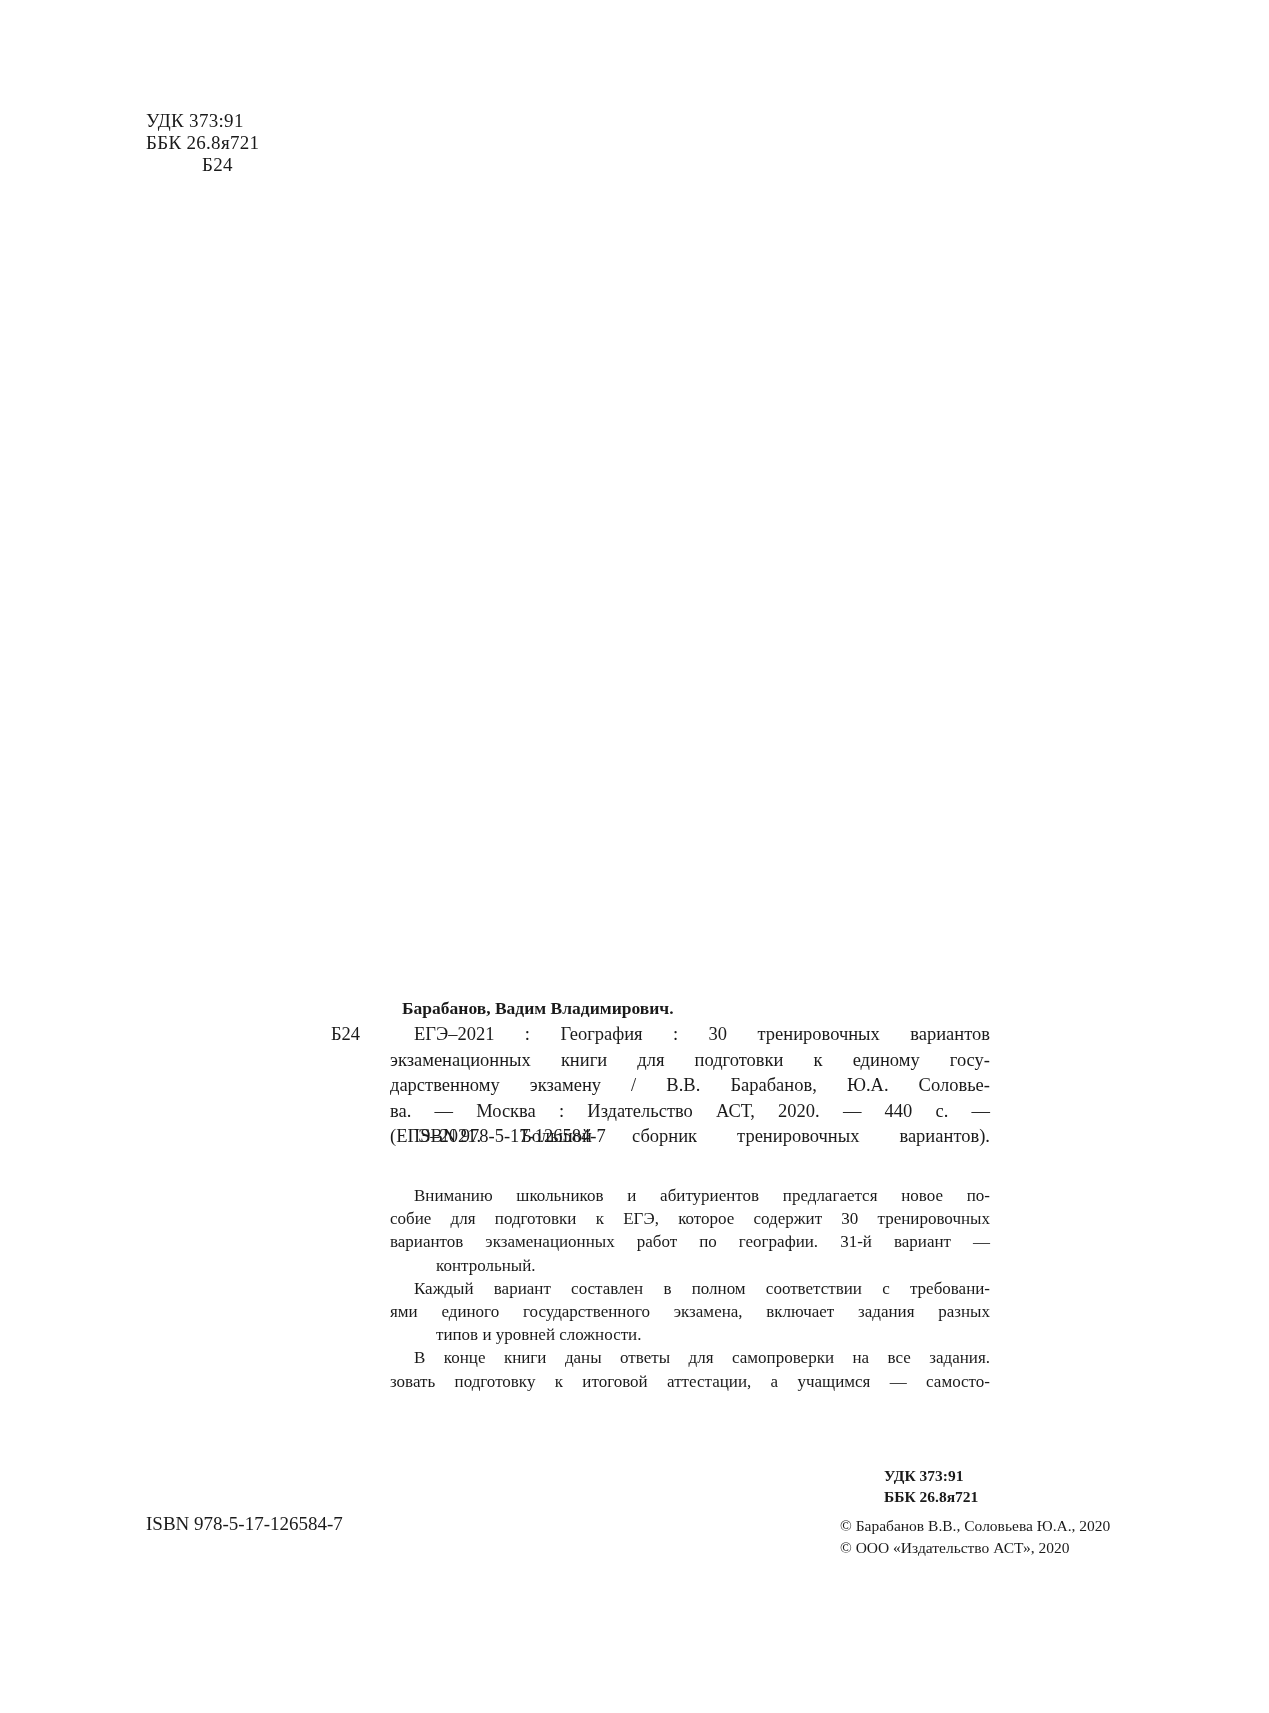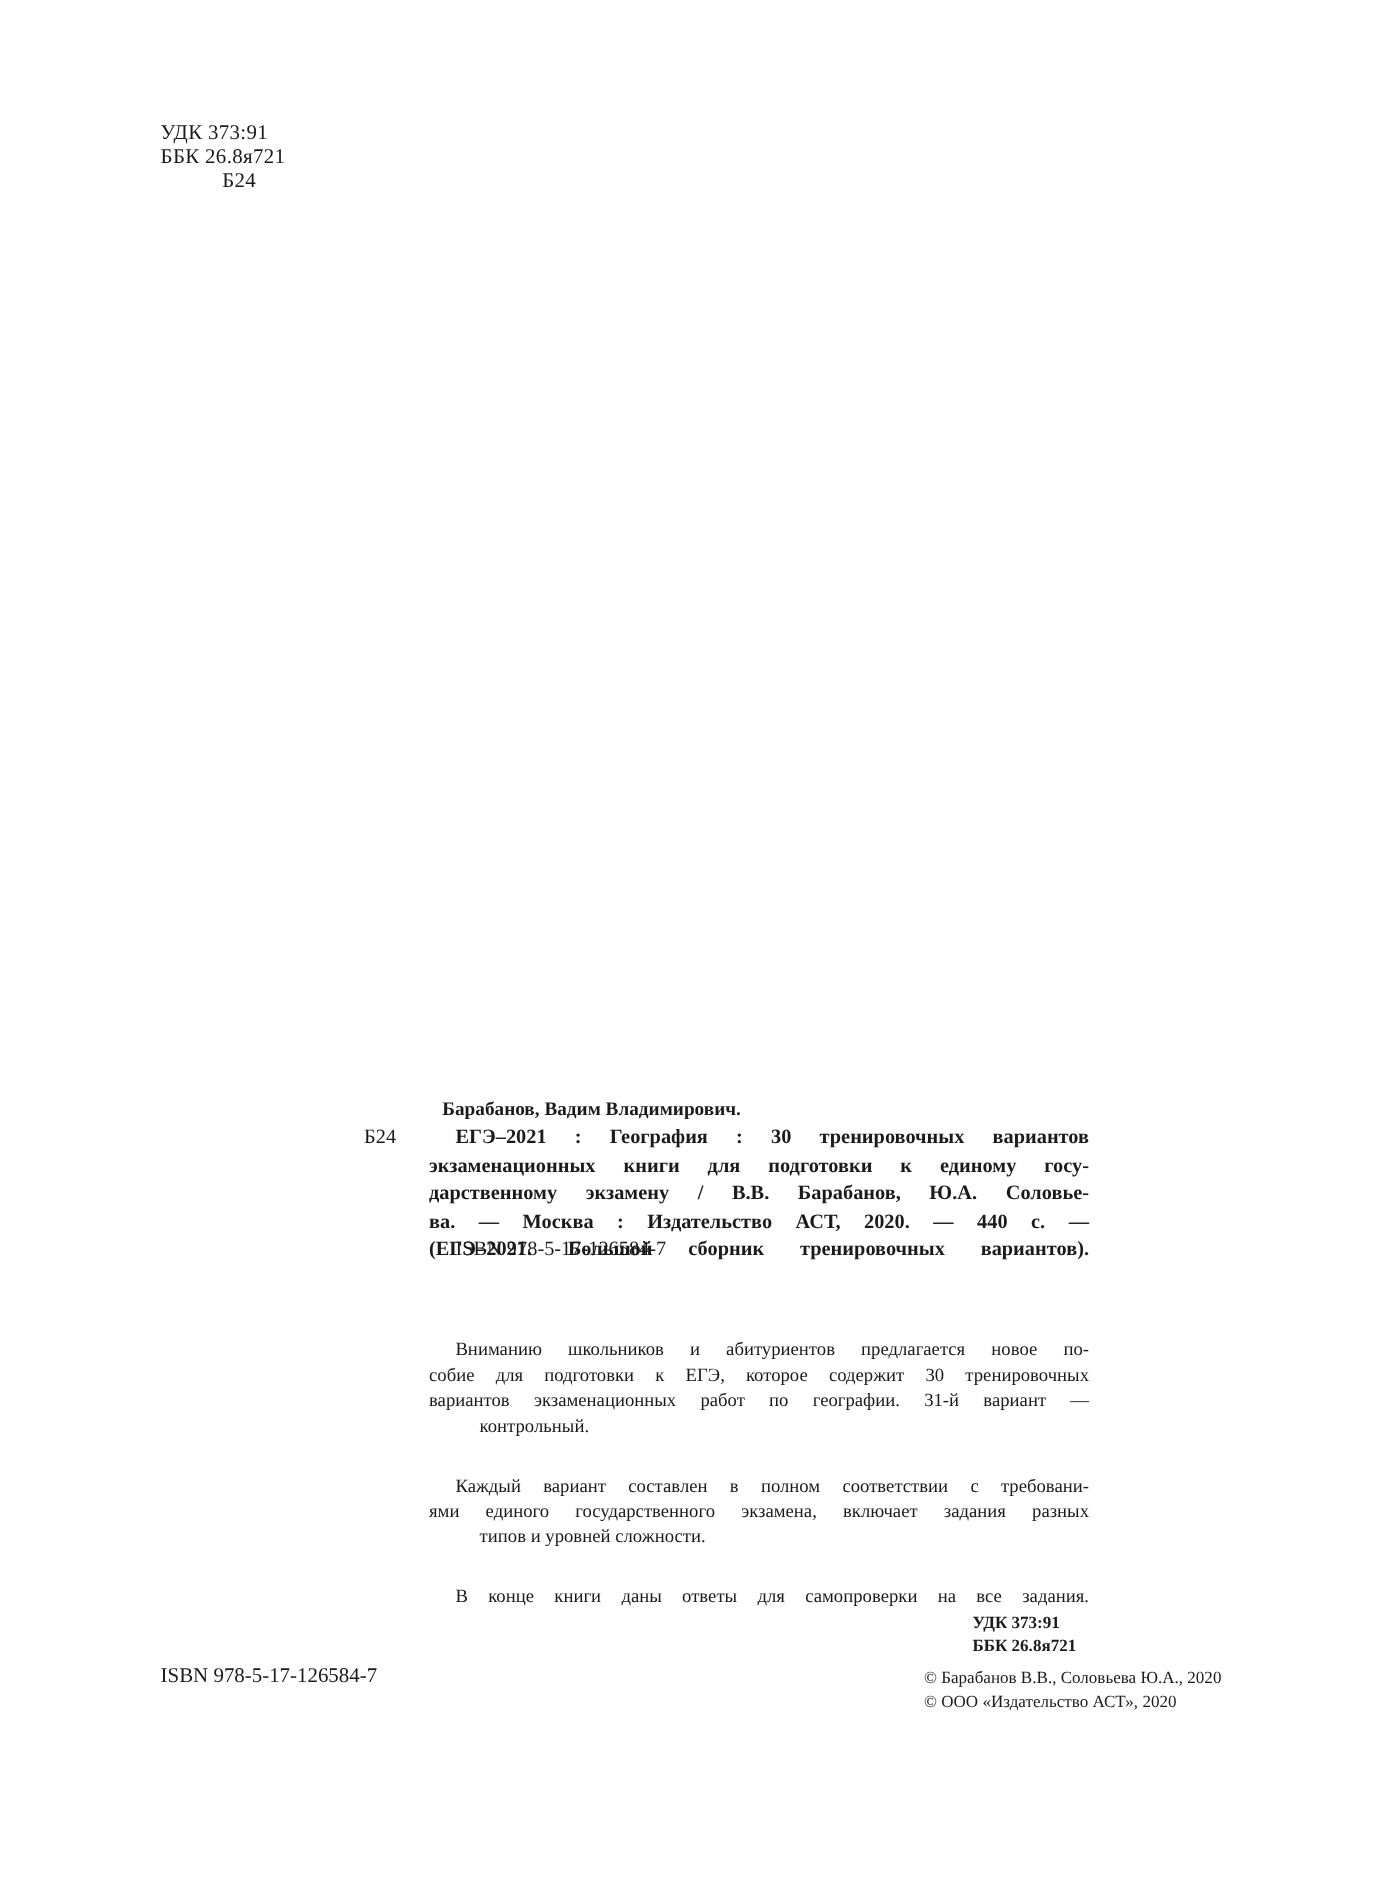--- a/index.html
+++ b/index.html
@@ -47,21 +47,21 @@
     .biblio-text {
       left: 390px;
       top: 1022px;
       width: 600px;
       font-size: 18.5px;
       line-height: 25.5px;
       text-align: justify;
       text-align-last: justify;
     }
     .biblio-text .first { text-indent: 24px; }
-    .biblio-text .row { white-space: nowrap; text-align-last: justify; font-weight: bold; }
+    .biblio-text .row { white-space: nowrap; text-align-last: justify; }
     .isbn-inner {
       left: 414px;
       top: 1124px;
       font-size: 18.5px;
       line-height: 25px;
       white-space: nowrap;
     }
 
     
     .annotation {
@@ -70,21 +70,21 @@
       width: 600px;
       font-size: 17px;
       line-height: 23.2px;
     }
     .annotation .para-row {
       white-space: nowrap;
       text-align: justify;
       text-align-last: justify;
       display: block;
     }
-    .annotation .para-row.indent { padding-left: 24px; margin-top: 31px; }
+    .annotation .para-row.indent { padding-left: 24px; }
     .annotation .para-row.end { text-align-last: left; margin-left: 46px; }
 
     
     .class-bottom {
       left: 884px;
       top: 1465px;
       font-size: 15.5px;
       font-weight: bold;
       line-height: 21px;
       white-space: nowrap;
@@ -130,20 +130,21 @@
 
 <div class="abs annotation">
   <span class="para-row indent">Вниманию школьников и абитуриентов предлагается новое по-</span>
   <span class="para-row">собие для подготовки к ЕГЭ, которое содержит 30 тренировочных</span>
   <span class="para-row">вариантов экзаменационных работ по географии. 31-й вариант —</span>
   <span class="para-row end">контрольный.</span>
   <span class="para-row indent">Каждый вариант составлен в полном соответствии с требовани-</span>
   <span class="para-row">ями единого государственного экзамена, включает задания разных</span>
   <span class="para-row end">типов и уровней сложности.</span>
   <span class="para-row indent">В конце книги даны ответы для самопроверки на все задания.</span>
+  <span class="para-row">зовать подготовку к итоговой аттестации, а учащимся — самосто-</span>
 </div>
 
 <div class="abs class-bottom">
   <div>УДК 373:91</div>
   <div>ББК 26.8я721</div>
 </div>
 
 <div class="abs isbn-bottom">ISBN 978-5-17-126584-7</div>
 
 <div class="abs copyright">

